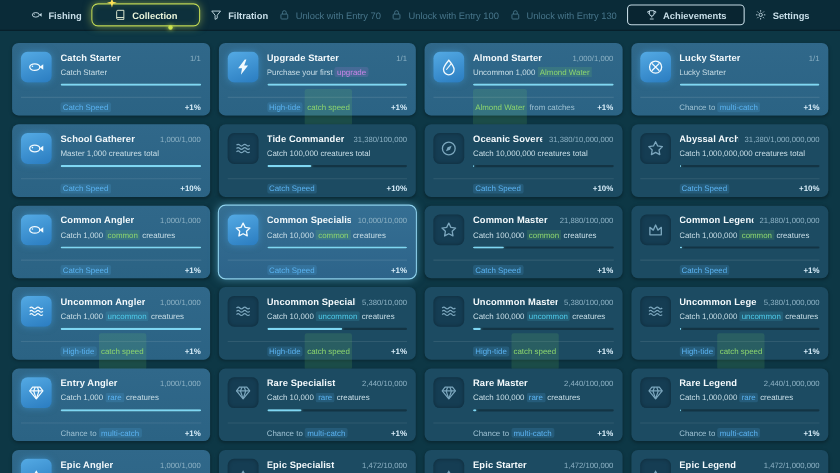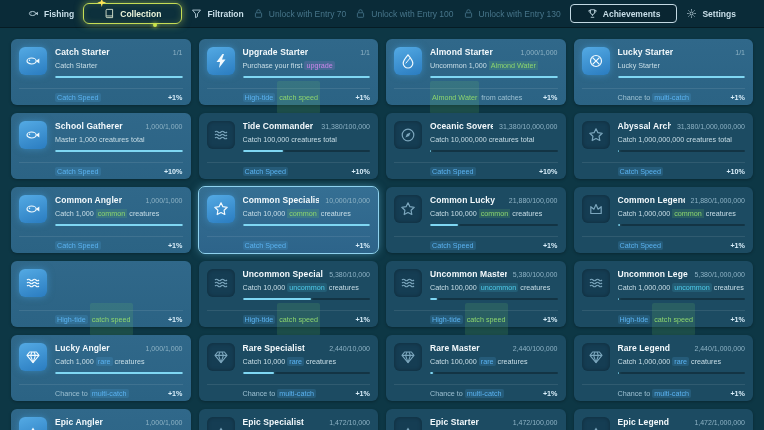--- a/index.html
+++ b/index.html
@@ -396,21 +396,21 @@
       </div>
     </article>
     <article class="card">
       <div class="icon-box">
         <svg viewBox="0 0 16 16" fill="none" stroke="currentColor" stroke-width="1.2" stroke-linejoin="round">
           <path d="M8 1.8l1.9 3.9 4.3.6-3.1 3 .7 4.2L8 11.5l-3.8 2 .7-4.2-3.1-3 4.3-.6z"></path>
         </svg>
       </div>
       <div class="content">
         <div class="title-row">
-          <h3 class="c-title" style="margin: 0px;">Common Lucky</h3>
+          <h3 class="c-title" style="margin: 0px;">Common Master</h3>
           <span class="c-count">21,880/100,000</span>
         </div>
         <div class="c-desc"><span class="kw-plain">Catch 100,000 </span><span class="kw-green">common</span><span class="kw-plain"> creatures</span></div>
         <div class="progress">
           <div class="fill" style="width: 21.9%;"></div>
         </div>
       </div>
       <div class="reward">
         <span><span class="kw-blue">Catch Speed</span></span>
         <span class="reward-value">+1%</span>
@@ -438,20 +438,30 @@
       </div>
     </article>
     <article class="card done">
       <div class="icon-box">
         <svg viewBox="0 0 16 16" fill="none" stroke="currentColor" stroke-width="1.1">
           <path d="M2 5q1.5-1.6 3 0t3 0 3 0 3 0"></path>
           <path d="M2 8q1.5-1.6 3 0t3 0 3 0 3 0"></path>
           <path d="M2 11q1.5-1.6 3 0t3 0 3 0 3 0"></path>
         </svg>
       </div>
+      <div class="content">
+        <div class="title-row">
+          <h3 class="c-title" style="margin: 0px;">Uncommon Angler</h3>
+          <span class="c-count">1,000/1,000</span>
+        </div>
+        <div class="c-desc"><span class="kw-plain">Catch 1,000 </span><span class="kw-cyan">uncommon</span><span class="kw-plain"> creatures</span></div>
+        <div class="progress">
+          <div class="fill" style="width: 100%;"></div>
+        </div>
+      </div>
       <div class="reward">
         <span><span class="kw-blue">High-tide</span><span class="kw-plain"> </span><span class="kw-green">catch speed</span></span>
         <span class="reward-value">+1%</span>
       </div>
     </article>
     <article class="card">
       <div class="icon-box">
         <svg viewBox="0 0 16 16" fill="none" stroke="currentColor" stroke-width="1.1">
           <path d="M2 5q1.5-1.6 3 0t3 0 3 0 3 0"></path>
           <path d="M2 8q1.5-1.6 3 0t3 0 3 0 3 0"></path>
@@ -521,21 +531,21 @@
     </article>
     <article class="card done">
       <div class="icon-box">
         <svg viewBox="0 0 16 16" fill="none" stroke="currentColor" stroke-width="1.1" stroke-linejoin="round">
           <path d="M4.6 3h6.8L14 6.4 8 13.6 2 6.4z"></path>
           <path d="M2 6.4h12M8 13.6L5.6 6.4 7 3M8 13.6l2.4-7.2L9 3"></path>
         </svg>
       </div>
       <div class="content">
         <div class="title-row">
-          <h3 class="c-title" style="margin: 0px;">Lucky Angler</h3>
+          <h3 class="c-title" style="margin: 0px;">Entry Angler</h3>
           <span class="c-count">1,000/1,000</span>
         </div>
         <div class="c-desc"><span class="kw-plain">Catch 1,000 </span><span class="kw-blue">rare</span><span class="kw-plain"> creatures</span></div>
         <div class="progress">
           <div class="fill" style="width: 100%;"></div>
         </div>
       </div>
       <div class="reward">
         <span><span class="kw-plain">Chance to </span><span class="kw-blue">multi-catch</span></span>
         <span class="reward-value">+1%</span>

